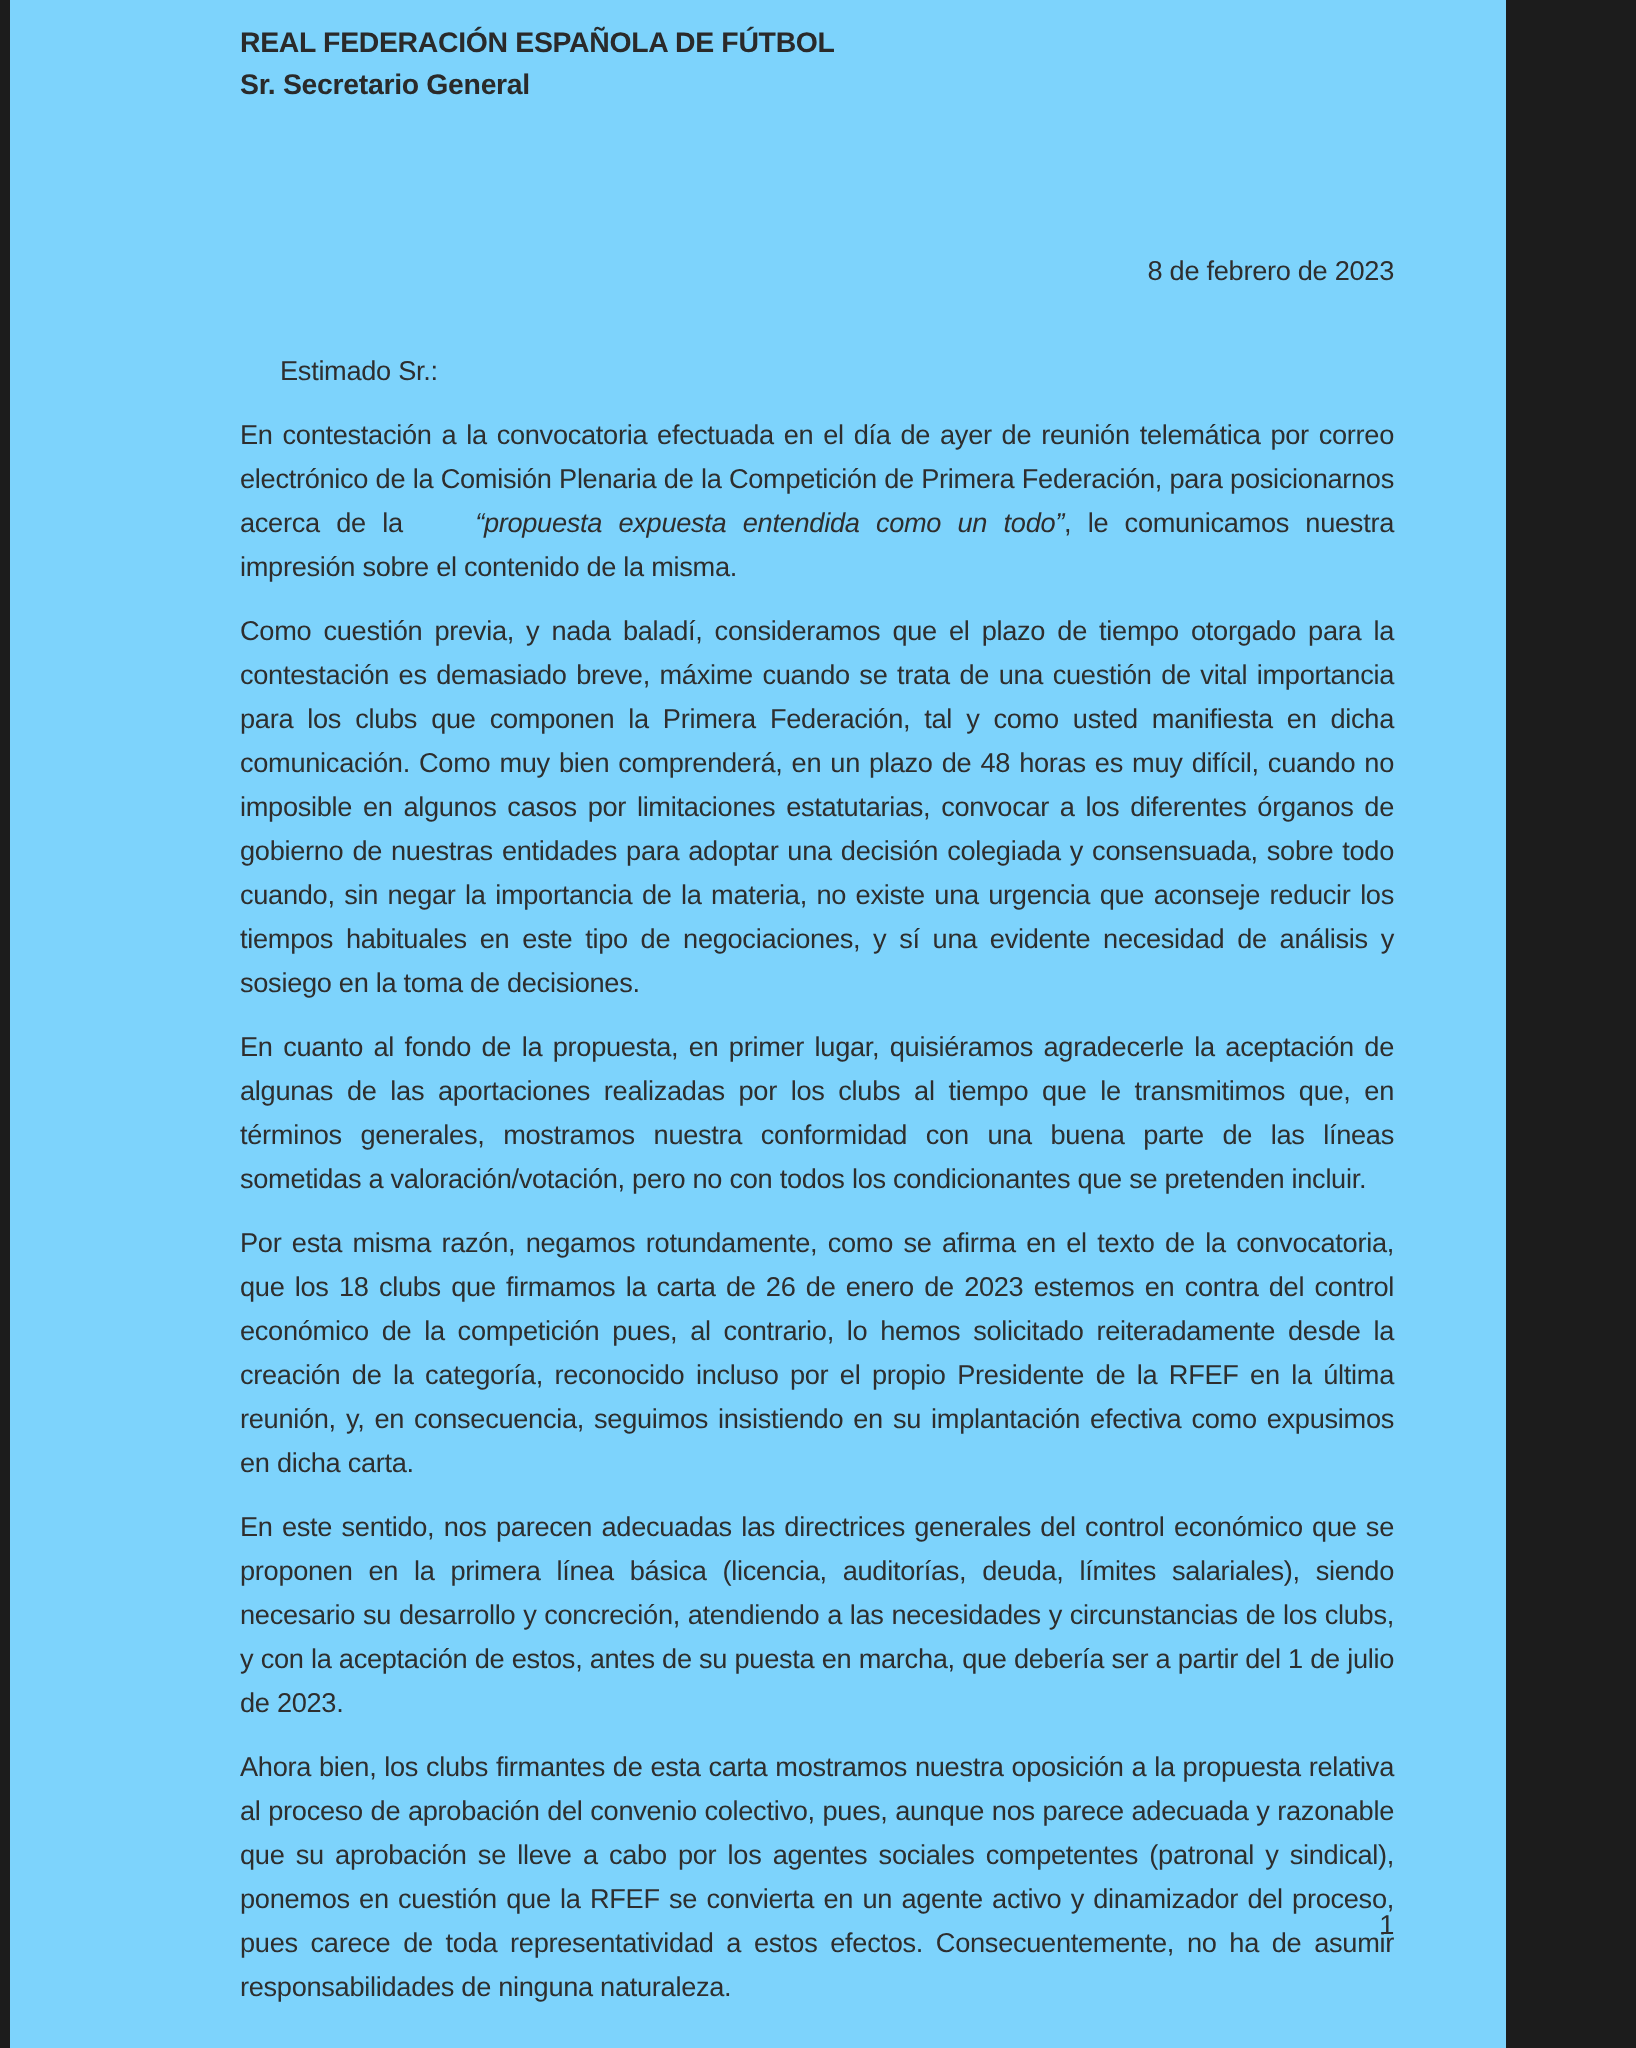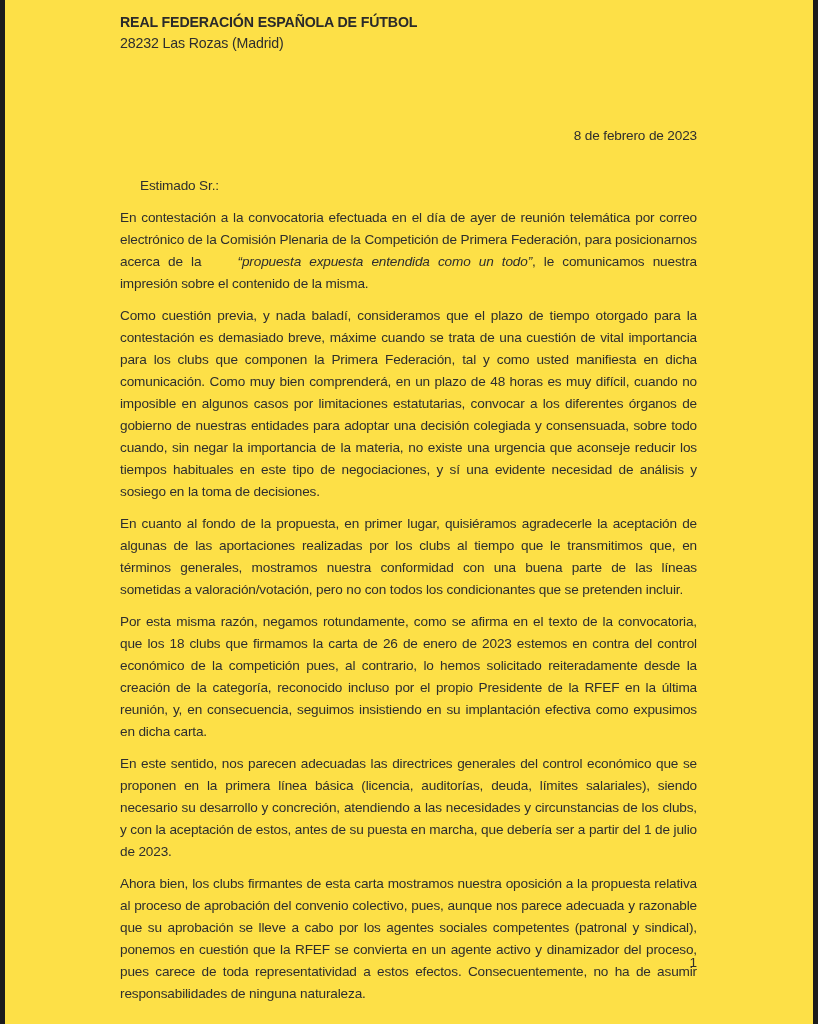--- a/index.html
+++ b/index.html
@@ -11,23 +11,23 @@
       height: 1024px;
       background: #1c1c1c;
       position: relative;
       overflow: hidden;
       font-family: "Liberation Sans", "DejaVu Sans", sans-serif;
     }
     .page {
       position: absolute;
       left: 5px;
       top: 0;
-      width: 808px;
+      width: 748px;
       height: 1024px;
-      background: #fde047;
+      background: #7dd3fc;
     }
     .content {
       position: absolute;
       left: 115px;
       top: 0;
       width: 577px;
       color: #2e2e2e;
       font-size: 13.6px;
       letter-spacing: -0.15px;
       line-height: 22px;
@@ -85,21 +85,21 @@
     }
   </style>
 </head>
 <body>
 
 <div class="page">
   <div class="content">
 
     <div class="recipient">
       <div class="bold">REAL FEDERACIÓN ESPAÑOLA DE FÚTBOL</div>
-      <div>28232 Las Rozas (Madrid)</div>
+      <div class="bold">Sr. Secretario General</div>
     </div>
 
     <div class="date">8 de febrero de 2023</div>
 
     <div class="salutation">Estimado Sr.:</div>
 
     <div class="body-text">
       <p><span>En contestación a la convocatoria efectuada en el día de ayer de reunión telemática por correo electrónico de la Comisión Plenaria de la Competición de Primera Federación, para posicionarnos acerca de la </span><em>“propuesta expuesta entendida como un todo”</em><span>, le comunicamos nuestra impresión sobre el contenido de la misma.</span></p>
       <p>Como cuestión previa, y nada baladí, consideramos que el plazo de tiempo otorgado para la contestación es demasiado breve, máxime cuando se trata de una cuestión de vital importancia para los clubs que componen la Primera Federación, tal y como usted manifiesta en dicha comunicación. Como muy bien comprenderá, en un plazo de 48 horas es muy difícil, cuando no imposible en algunos casos por limitaciones estatutarias, convocar a los diferentes órganos de gobierno de nuestras entidades para adoptar una decisión colegiada y consensuada, sobre todo cuando, sin negar la importancia de la materia, no existe una urgencia que aconseje reducir los tiempos habituales en este tipo de negociaciones, y sí una evidente necesidad de análisis y sosiego en la toma de decisiones.</p>
       <p>En cuanto al fondo de la propuesta, en primer lugar, quisiéramos agradecerle la aceptación de algunas de las aportaciones realizadas por los clubs al tiempo que le transmitimos que, en términos generales, mostramos nuestra conformidad con una buena parte de las líneas sometidas a valoración/votación, pero no con todos los condicionantes que se pretenden incluir.</p>

